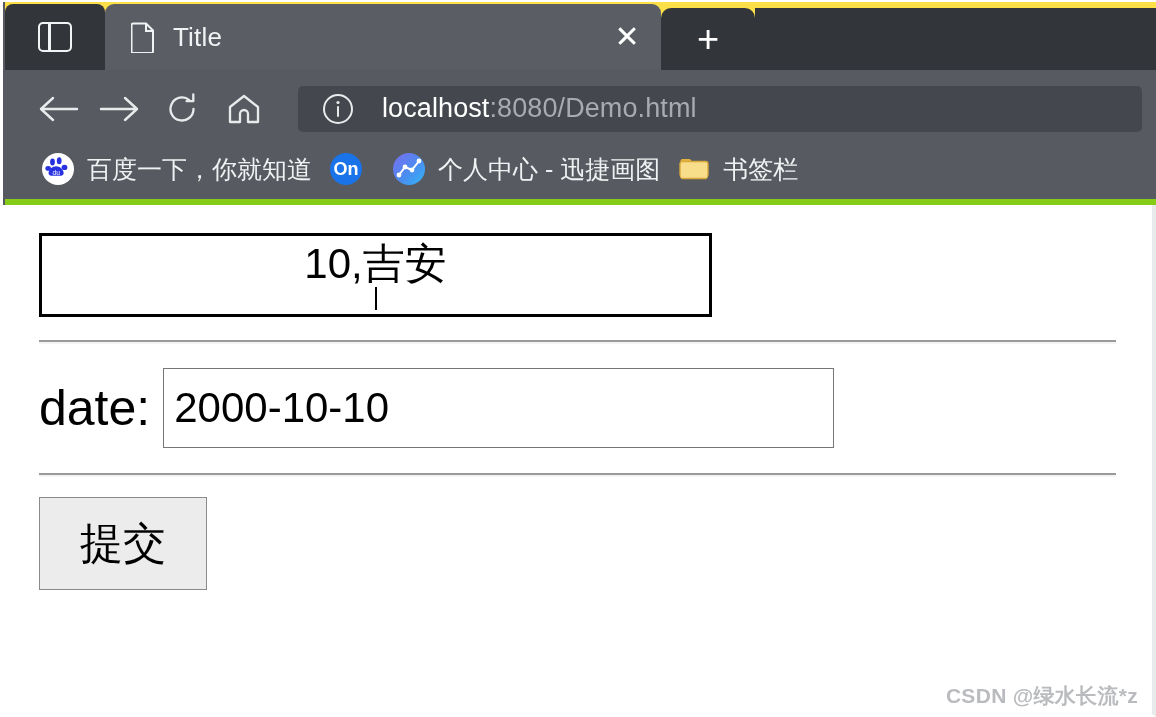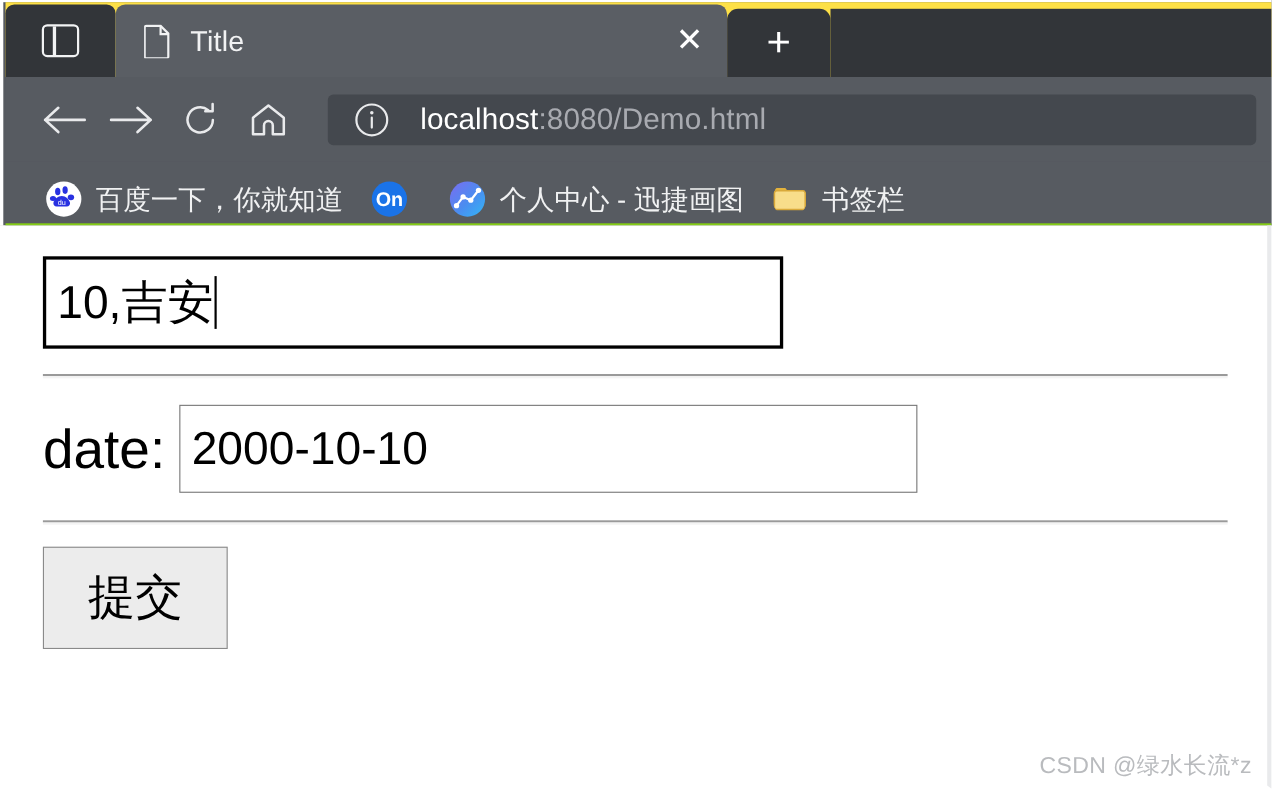--- a/index.html
+++ b/index.html
@@ -173,25 +173,25 @@
     white-space: nowrap;
     overflow: hidden;
     letter-spacing: .1px;
   }
   .url-host { color: #ffffff; }
 
   
   .bookmarks-bar {
     height: 58px;
     display: flex;
-    align-items: flex-end;
+    align-items: flex-start;
     padding-left: 30px;
-    gap: 8px;
+    gap: 0;
     background: #575b61;
-    border-bottom: 2px solid #84cc16;
+    border-bottom: 6px solid #84cc16;
   }
   .bookmark {
     display: flex;
     align-items: center;
     height: 44px;
     padding: 0 11px 0 7px;
     border-radius: 4px;
     cursor: pointer;
     flex: 0 0 auto;
   }
@@ -262,20 +262,21 @@
     line-height: 1.12;
     white-space: nowrap;
     display: flex;
     align-items: center;
     cursor: text;
   }
   .input-city {
     width: 673px;
     height: 84px;
     border: 3px solid #000000;
+    flex-direction: column;
   }
   .input-date {
     width: 671px;
     height: 80px;
     border: 1px solid #767676;
   }
 
   .caret {
     display: inline-block;
     width: 2px;
@@ -310,20 +311,21 @@
   }
 
   .watermark {
     position: absolute;
     right: 14px;
     bottom: 4px;
     font-size: 21px;
     color: #b9bbbe;
     white-space: nowrap;
     letter-spacing: .3px;
+    font-weight: bold;
   }
 </style>
 </head>
 <body>
 
 <div id="app">
 
   <div class="browser-chrome">
 
     <div class="tab-strip">

